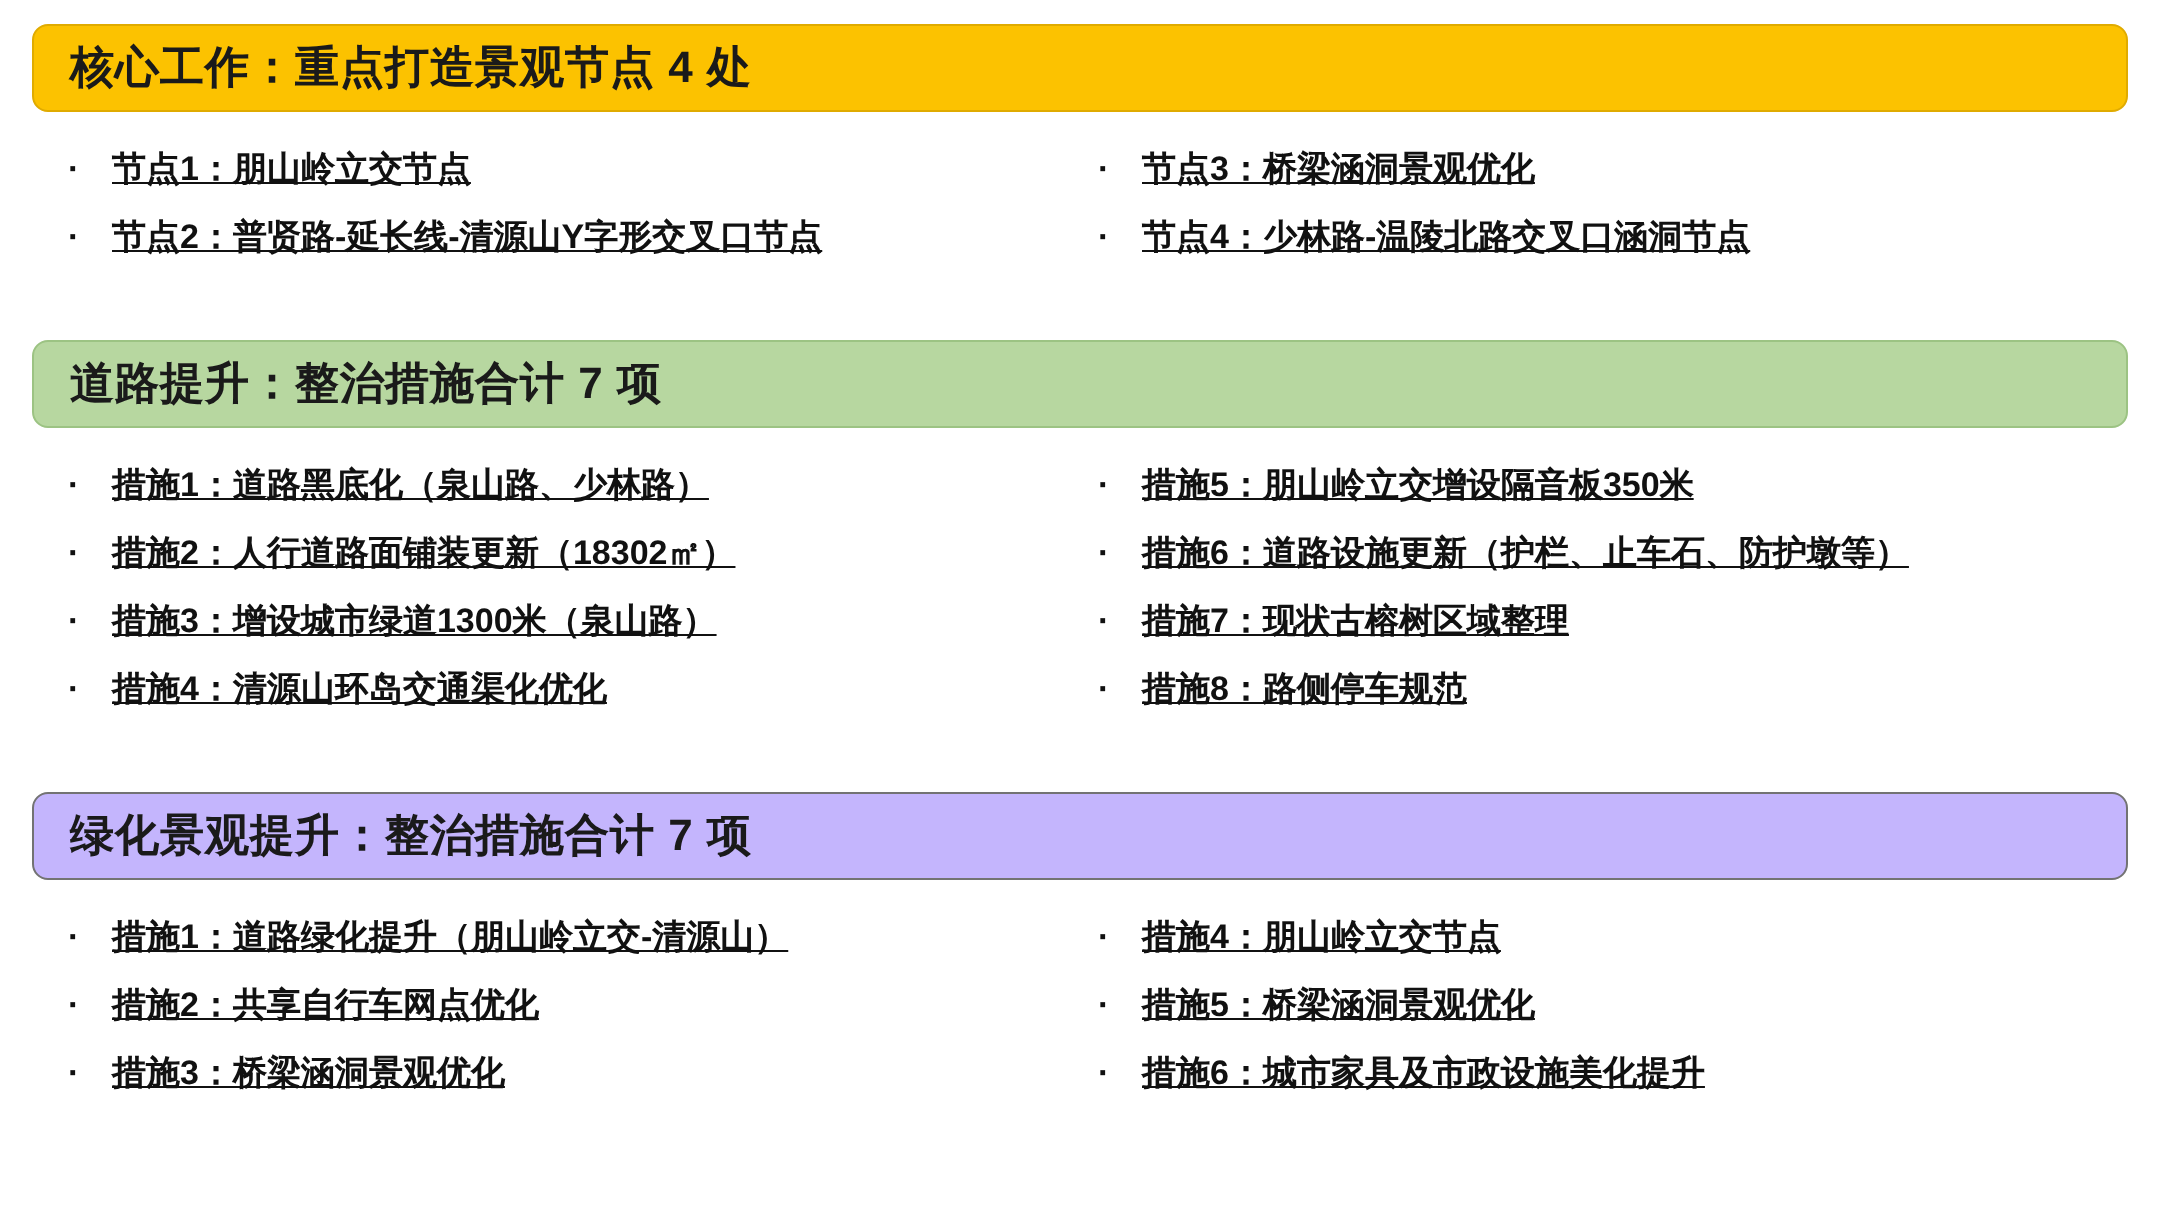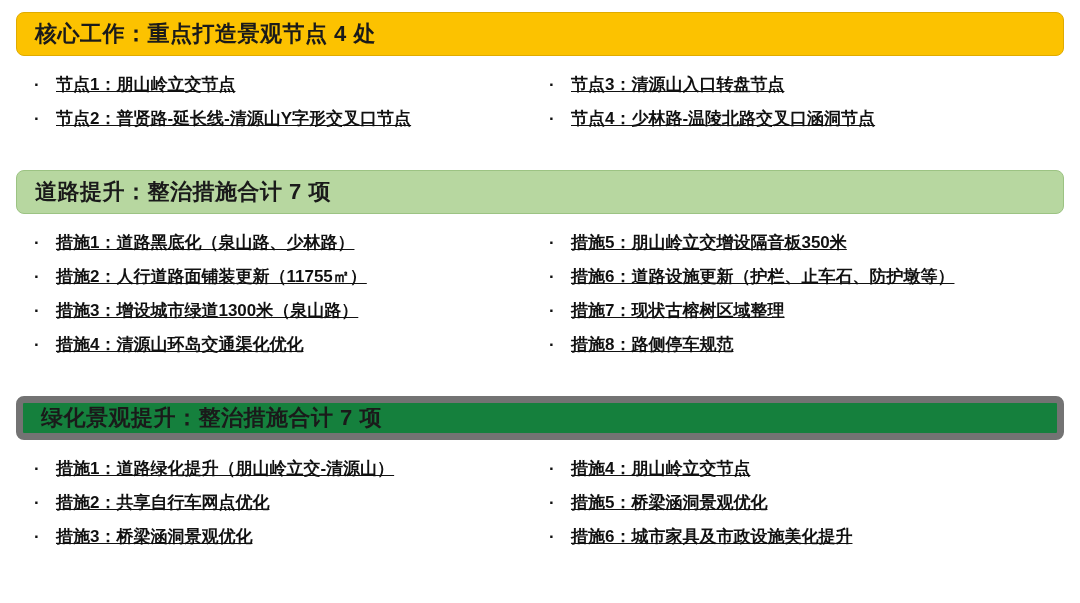--- a/index.html
+++ b/index.html
@@ -39,22 +39,22 @@
     background: #fcc200;
     border: 1px solid #e0ab00;
     color: #1a1a1a;
   }
   .sec-2 .section-header {
     background: #b7d7a0;
     border: 1px solid #9cc383;
     color: #1a1a1a;
   }
   .sec-3 .section-header {
-    background: #15803d;
-    border: 7px solid #737373;
+    background: #c4b5fd;
+    border: 1px solid #737373;
     color: #1a1a1a;
   }
   .items {
     display: grid;
     grid-template-columns: 1fr 1fr;
     column-gap: 0px;
     row-gap: 0px;
     padding: 14px 0 0 18px;
   }
   .item {
@@ -93,21 +93,21 @@
     <div class="section-header">
       <span>核心工作：重点打造景观节点 4 处</span>
     </div>
     <div class="items">
       <div class="item">
         <span class="bullet">·</span>
         <span class="item-text">节点1：朋山岭立交节点</span>
       </div>
       <div class="item">
         <span class="bullet">·</span>
-        <span class="item-text">节点3：清源山入口转盘节点</span>
+        <span class="item-text">节点3：桥梁涵洞景观优化</span>
       </div>
       <div class="item">
         <span class="bullet">·</span>
         <span class="item-text">节点2：普贤路-延长线-清源山Y字形交叉口节点</span>
       </div>
       <div class="item">
         <span class="bullet">·</span>
         <span class="item-text">节点4：少林路-温陵北路交叉口涵洞节点</span>
       </div>
     </div>
@@ -121,21 +121,21 @@
       <div class="item">
         <span class="bullet">·</span>
         <span class="item-text">措施1：道路黑底化（泉山路、少林路）</span>
       </div>
       <div class="item">
         <span class="bullet">·</span>
         <span class="item-text">措施5：朋山岭立交增设隔音板350米</span>
       </div>
       <div class="item">
         <span class="bullet">·</span>
-        <span class="item-text">措施2：人行道路面铺装更新（11755㎡）</span>
+        <span class="item-text">措施2：人行道路面铺装更新（18302㎡）</span>
       </div>
       <div class="item">
         <span class="bullet">·</span>
         <span class="item-text">措施6：道路设施更新（护栏、止车石、防护墩等）</span>
       </div>
       <div class="item">
         <span class="bullet">·</span>
         <span class="item-text">措施3：增设城市绿道1300米（泉山路）</span>
       </div>
       <div class="item">

